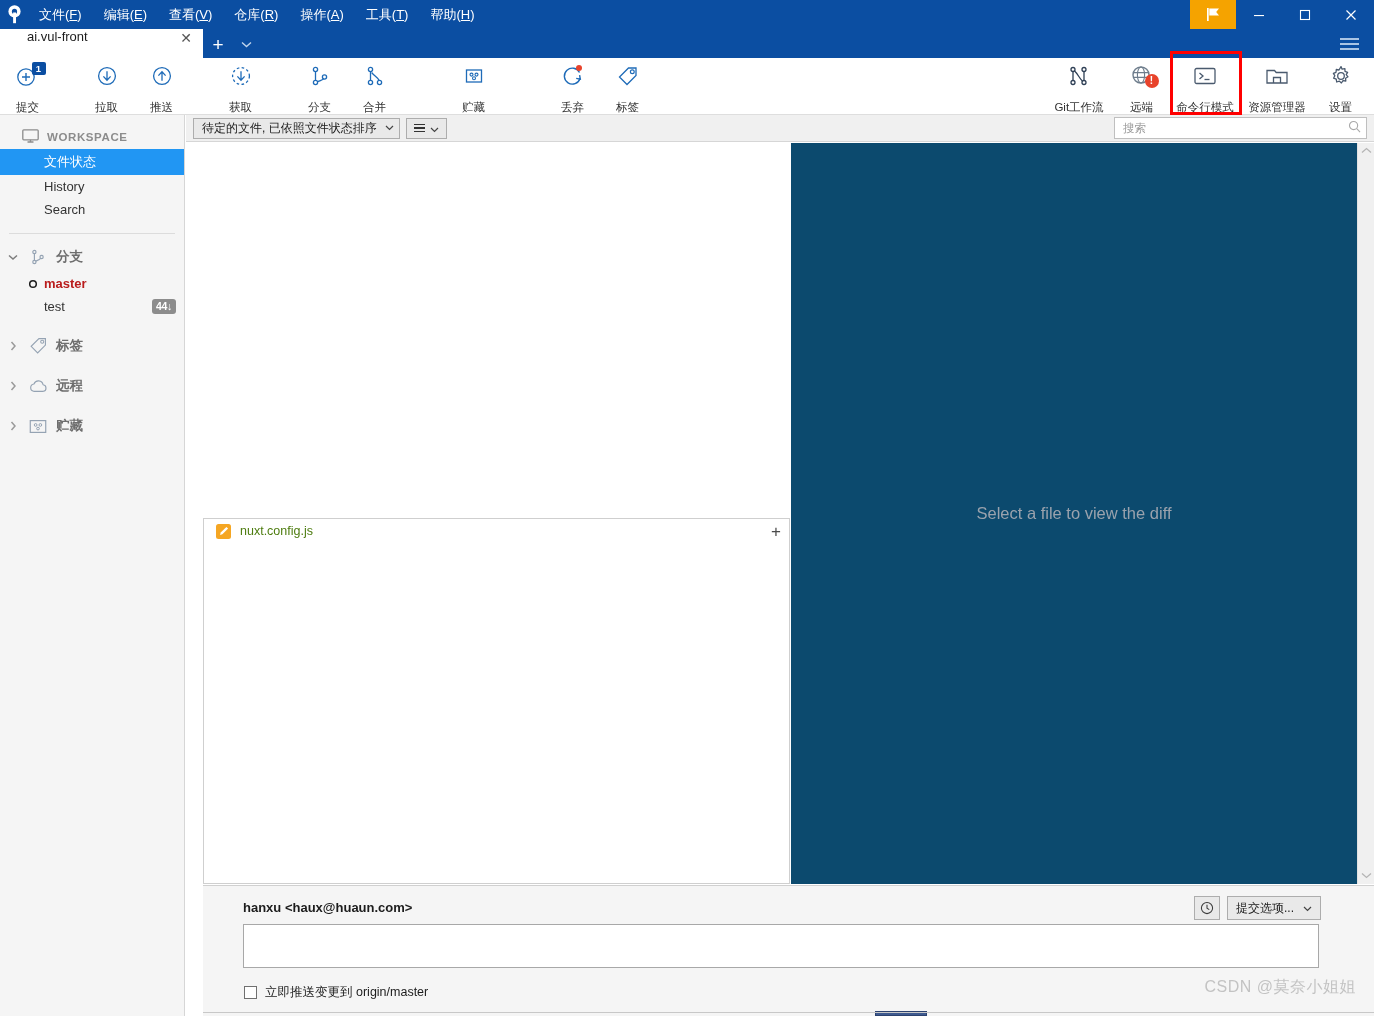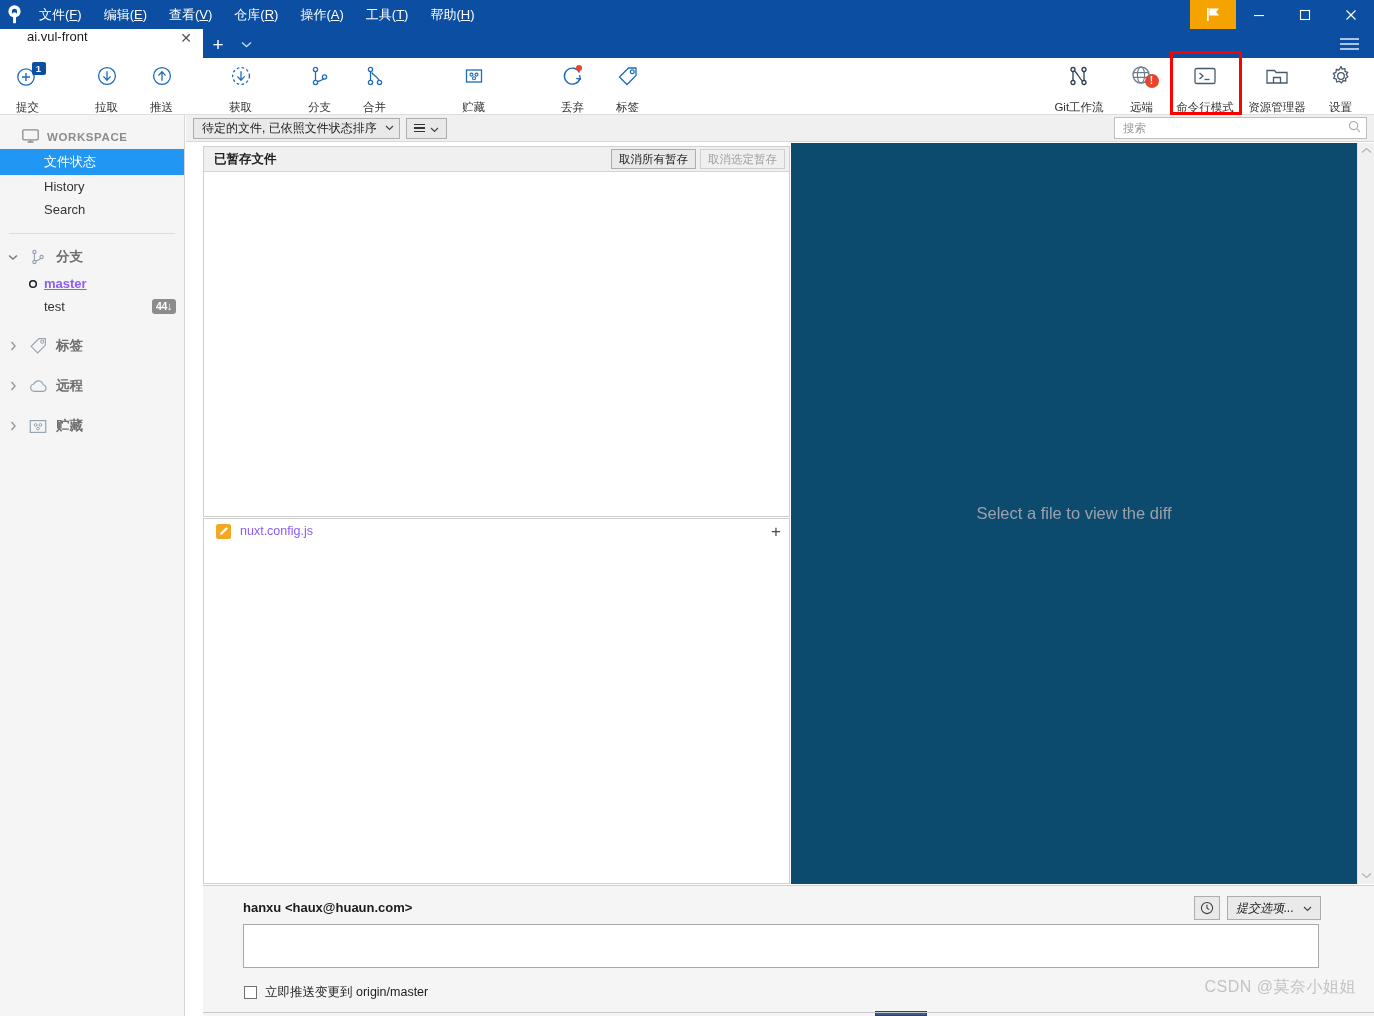--- a/index.html
+++ b/index.html
@@ -119,21 +119,21 @@
     padding: 6px 0 6px 6px; font-size: 13.5px; font-weight: bold; color: #6E6E6E;
     cursor: default;
   }
   .sb-group .chev { width: 14px; display:flex; align-items:center; justify-content:center; color:#8a8a8a; font-size: 10px; }
   .sb-group .gi { width: 22px; display: flex; align-items: center; justify-content: center; }
   .sb-branch {
     display: flex; align-items: center; padding: 4px 8px 4px 22px;
     font-size: 13px; color: #333; cursor: default; position: relative;
   }
   .sb-branch .bdot { width: 22px; display: flex; align-items: center; justify-content: center; }
-  .sb-branch.current .bname { font-weight: bold; color: #8b5cf6; text-decoration: underline; }
+  .sb-branch.current .bname { font-weight: bold; color: #b91c1c; }
   .sb-branch .bname { flex: 1; }
   .ahead-badge {
     background: #8C8C8C; color: #ffffff; font-size: 10.5px; font-weight: bold;
     border-radius: 3px; padding: 1px 4px; line-height: 1.2; letter-spacing: -0.3px;
   }
 
   
   .filterbar {
     position: absolute; left: 186px; top: 115px; width: 1188px; height: 27px;
     background: #F0F0F0; border-bottom: 1px solid #d6d6d6;
@@ -183,21 +183,21 @@
     display: flex; align-items: center;
   }
   .pbtn.disabled { color: #A0A0A0; border-color: #CFCFCF; background: #F0F0F0; }
   .file-row {
     display: flex; align-items: center; height: 24px; padding: 0 8px 0 12px; gap: 9px;
   }
   .fileicon {
     width: 15px; height: 15px; border-radius: 2.5px; background: #F5A623;
     display: flex; align-items: center; justify-content: center;
   }
-  .filename { font-size: 12.5px; color: #8b5cf6; }
+  .filename { font-size: 12.5px; color: #4d7c0f; }
   .file-plus {
     margin-left: auto; font-size: 17px; color: #4a4a4a; line-height: 1; font-weight: 300;
   }
 
   
   .diffpane {
     position: absolute; left: 791px; top: 143px; width: 566px; height: 741px;
     background: #0c4a6e; display: flex; align-items: center; justify-content: center;
   }
   .diff-msg { font-size: 16.5px; color: #9AA2AD; }
@@ -212,21 +212,21 @@
 
   
   .commit-area {
     position: absolute; left: 203px; top: 885px; width: 1171px; height: 131px;
     background: #F5F5F5; border-top: 1px solid #d0d0d0;
   }
   .author-row {
     position: absolute; left: 40px; top: 14px;
     font-size: 13px; font-weight: bold; color: #1c1c1c;
   }
-  .commit-opts { position: absolute; right: 53px; top: 10px; display: flex; gap: 7px; align-items: center; font-style: italic; }
+  .commit-opts { position: absolute; right: 53px; top: 10px; display: flex; gap: 7px; align-items: center; }
   .iconbtn {
     width: 26px; height: 24px; background: #E9E9E9; border: 1px solid #ADADAD;
     display: flex; align-items: center; justify-content: center;
   }
   .optbtn {
     height: 24px; padding: 0 8px; background: #E9E9E9; border: 1px solid #ADADAD;
     display: flex; align-items: center; gap: 9px; font-size: 12px; color: #1c1c1c;
   }
   .msgbox {
     position: absolute; left: 40px; top: 38px; width: 1076px; height: 44px;
@@ -595,30 +595,20 @@
       <input type="text" placeholder="搜索" style="">
       <span>
         <svg width="13" height="13" viewBox="0 0 14 14">
           <circle cx="6" cy="6" r="4.4" fill="none" stroke="#A8A8A8" stroke-width="1.2"></circle>
           <path d="M9.4 9.4 L13 13" stroke="#A8A8A8" stroke-width="1.2"></path>
         </svg>
       </span>
     </div>
   </div>
 
-  <div class="panel-staged">
-    <div class="panel-hd">
-      <span class="panel-title">已暂存文件</span>
-      <span class="panel-btns">
-        <span class="pbtn">取消所有暂存</span>
-        <span class="pbtn disabled">取消选定暂存</span>
-      </span>
-    </div>
-    <div></div>
-  </div>
 
   <div class="panel-unstaged">
     <div>
       <div class="file-row">
         <span class="fileicon">
           <svg width="10" height="10" viewBox="0 0 10 10">
             <path d="M7.4 0.9 L9.1 2.6 L3.4 8.3 L1.1 8.9 L1.7 6.6 Z" fill="#ffffff"></path>
           </svg>
         </span>
         <span class="filename">nuxt.config.js</span>

